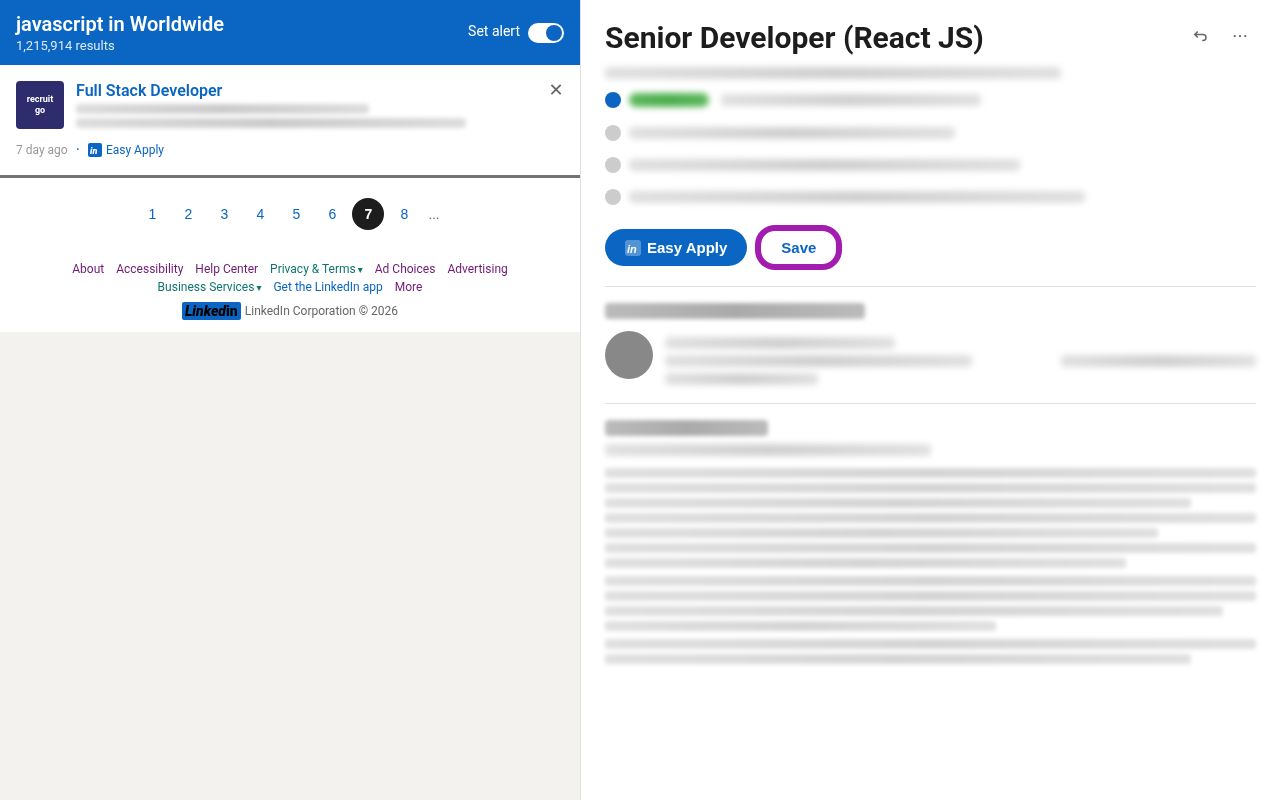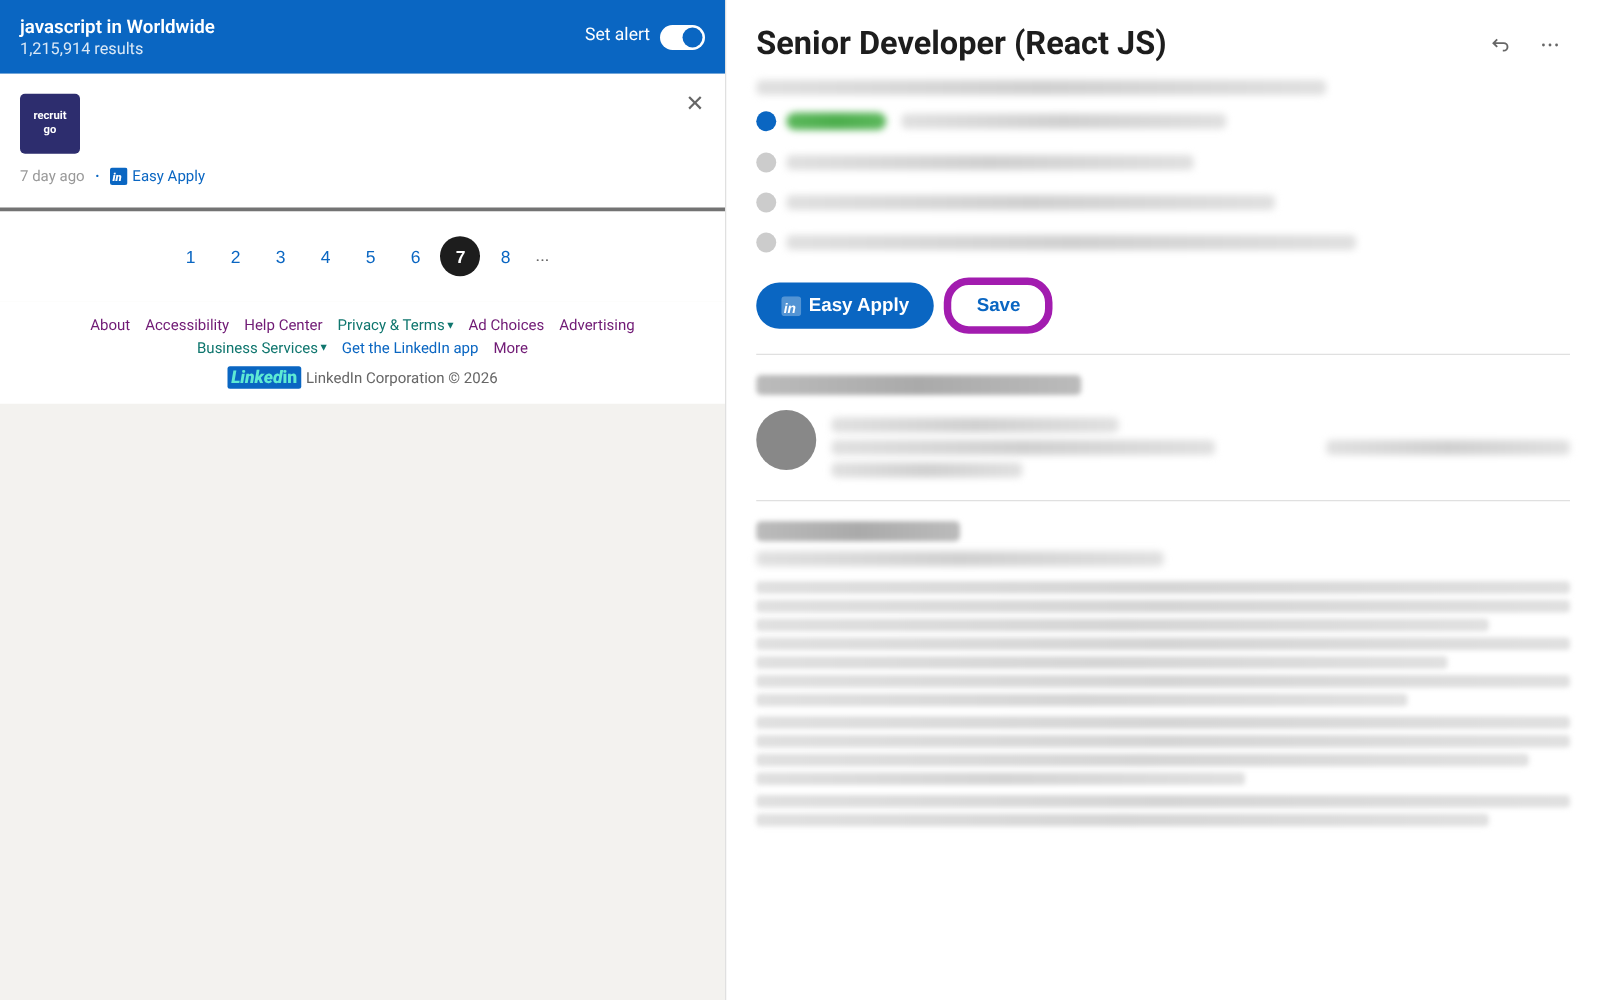--- a/index.html
+++ b/index.html
@@ -31,21 +31,21 @@
     .search-header {
       background: #0a66c2;
       color: white;
       padding: 12px 16px;
       display: flex;
       align-items: center;
       justify-content: space-between;
     }
     .search-header-left {}
     .search-title {
-      font-size: 15px;
+      font-size: 20px;
       font-weight: 600;
       color: white;
     }
     .search-results-count {
       font-size: 13px;
       color: rgba(255,255,255,0.85);
       margin-top: 2px;
     }
     .set-alert-area {
       display: flex;
@@ -222,21 +222,21 @@
       display: flex;
       align-items: center;
       justify-content: center;
       gap: 4px;
       font-size: 12px;
       color: #666;
     }
     .li-logo {
       font-size: 14px;
       font-weight: 900;
-      color: #5eead4;
+      color: #000000;
       background: #0a66c2;
       padding: 1px 3px;
       border-radius: 2px;
       font-style: italic;
     }
 
     
     .right-panel {
       flex: 1;
       background: white;
@@ -246,21 +246,21 @@
       position: relative;
     }
 
     .right-panel-header {
       display: flex;
       align-items: flex-start;
       justify-content: space-between;
       margin-bottom: 12px;
     }
     .job-title-right {
-      font-size: 26px;
+      font-size: 30px;
       font-weight: 700;
       color: #1d1d1d;
       flex: 1;
     }
     .right-panel-actions {
       display: flex;
       align-items: center;
       gap: 8px;
     }
     .icon-btn {
@@ -407,20 +407,25 @@
       <div class="set-alert-area">
         <span>Set alert</span>
         <div class="toggle-switch"></div>
       </div>
     </div>
 
     <div class="job-card">
       <div class="job-card-header">
         <div class="company-logo">
           <span class="company-logo-text">recruit<br>go</span>
+        </div>
+        <div class="job-card-info">
+          <div class="job-card-title">Full Stack Developer</div>
+          <div class="blurred-text short"></div>
+          <div class="blurred-text medium"></div>
         </div>
       </div>
       <div class="job-card-footer">
         <span class="job-card-time">7 day ago</span>
         <span style="color:#0a66c2">·</span>
         <div class="easy-apply-badge">
           <svg width="14" height="14" viewBox="0 0 14 14" fill="#0a66c2">
             <rect width="14" height="14" rx="2" fill="#0a66c2"></rect>
             <text x="2" y="11" font-size="9" fill="white" font-weight="900" font-style="italic">in</text>
           </svg>

